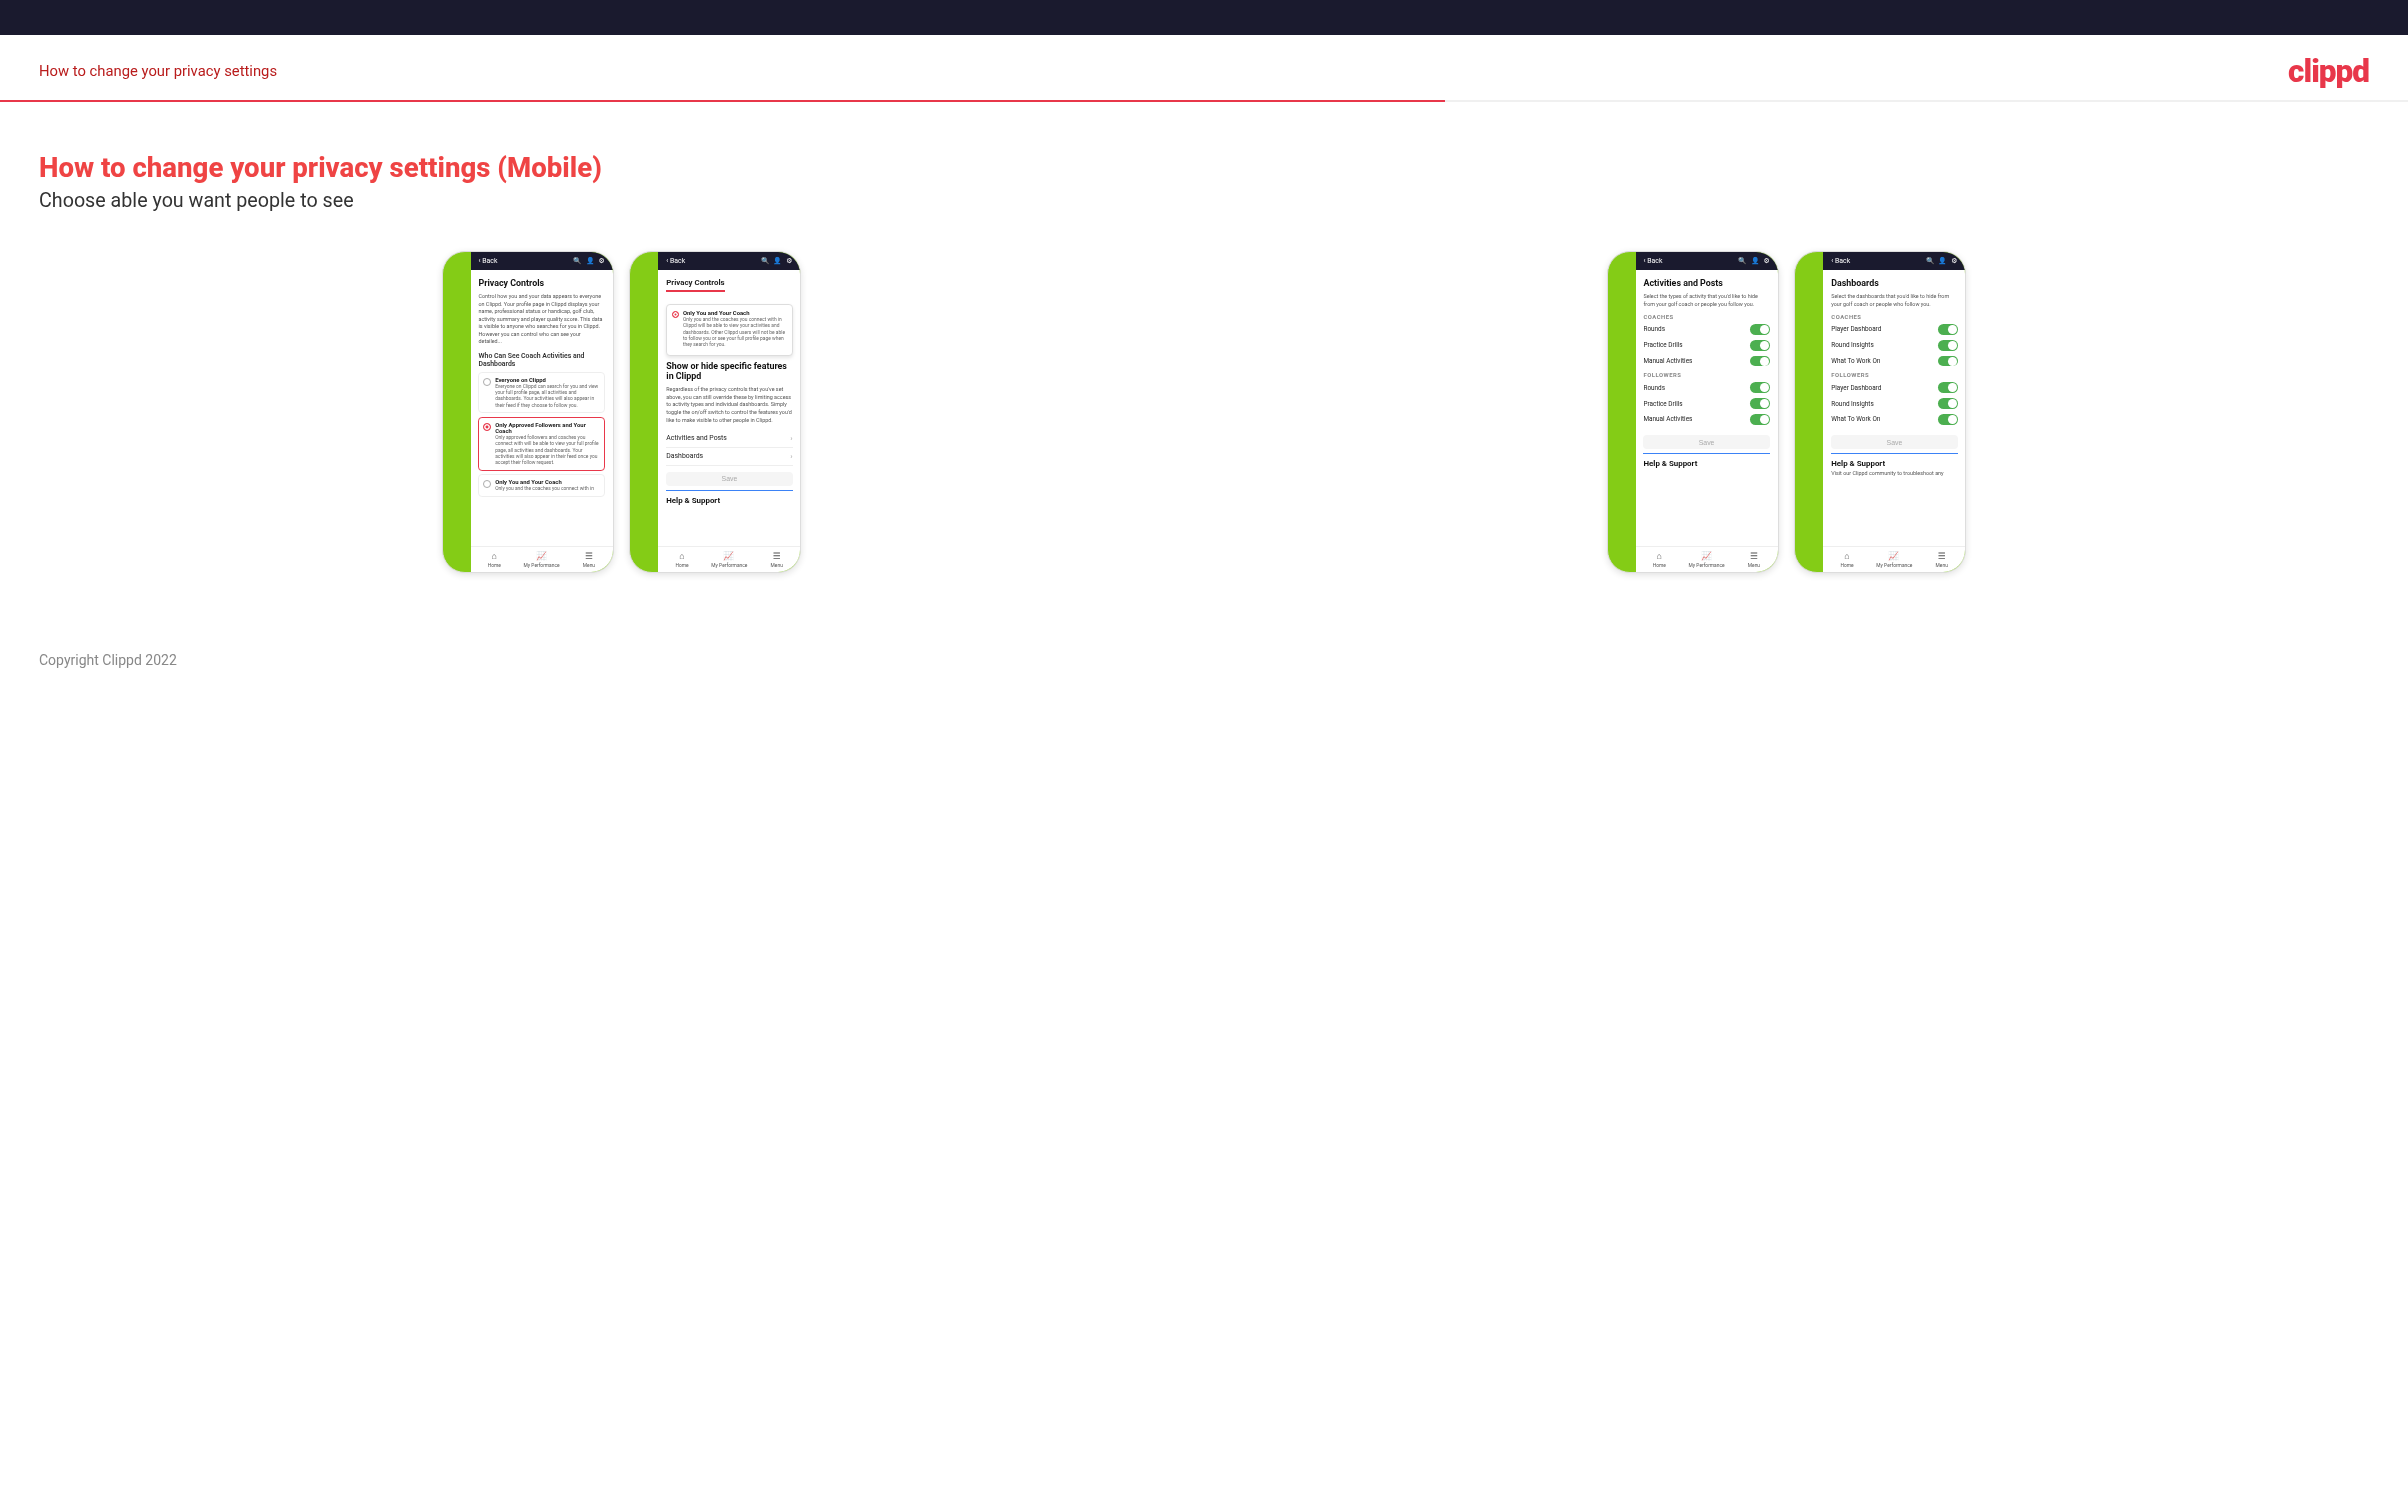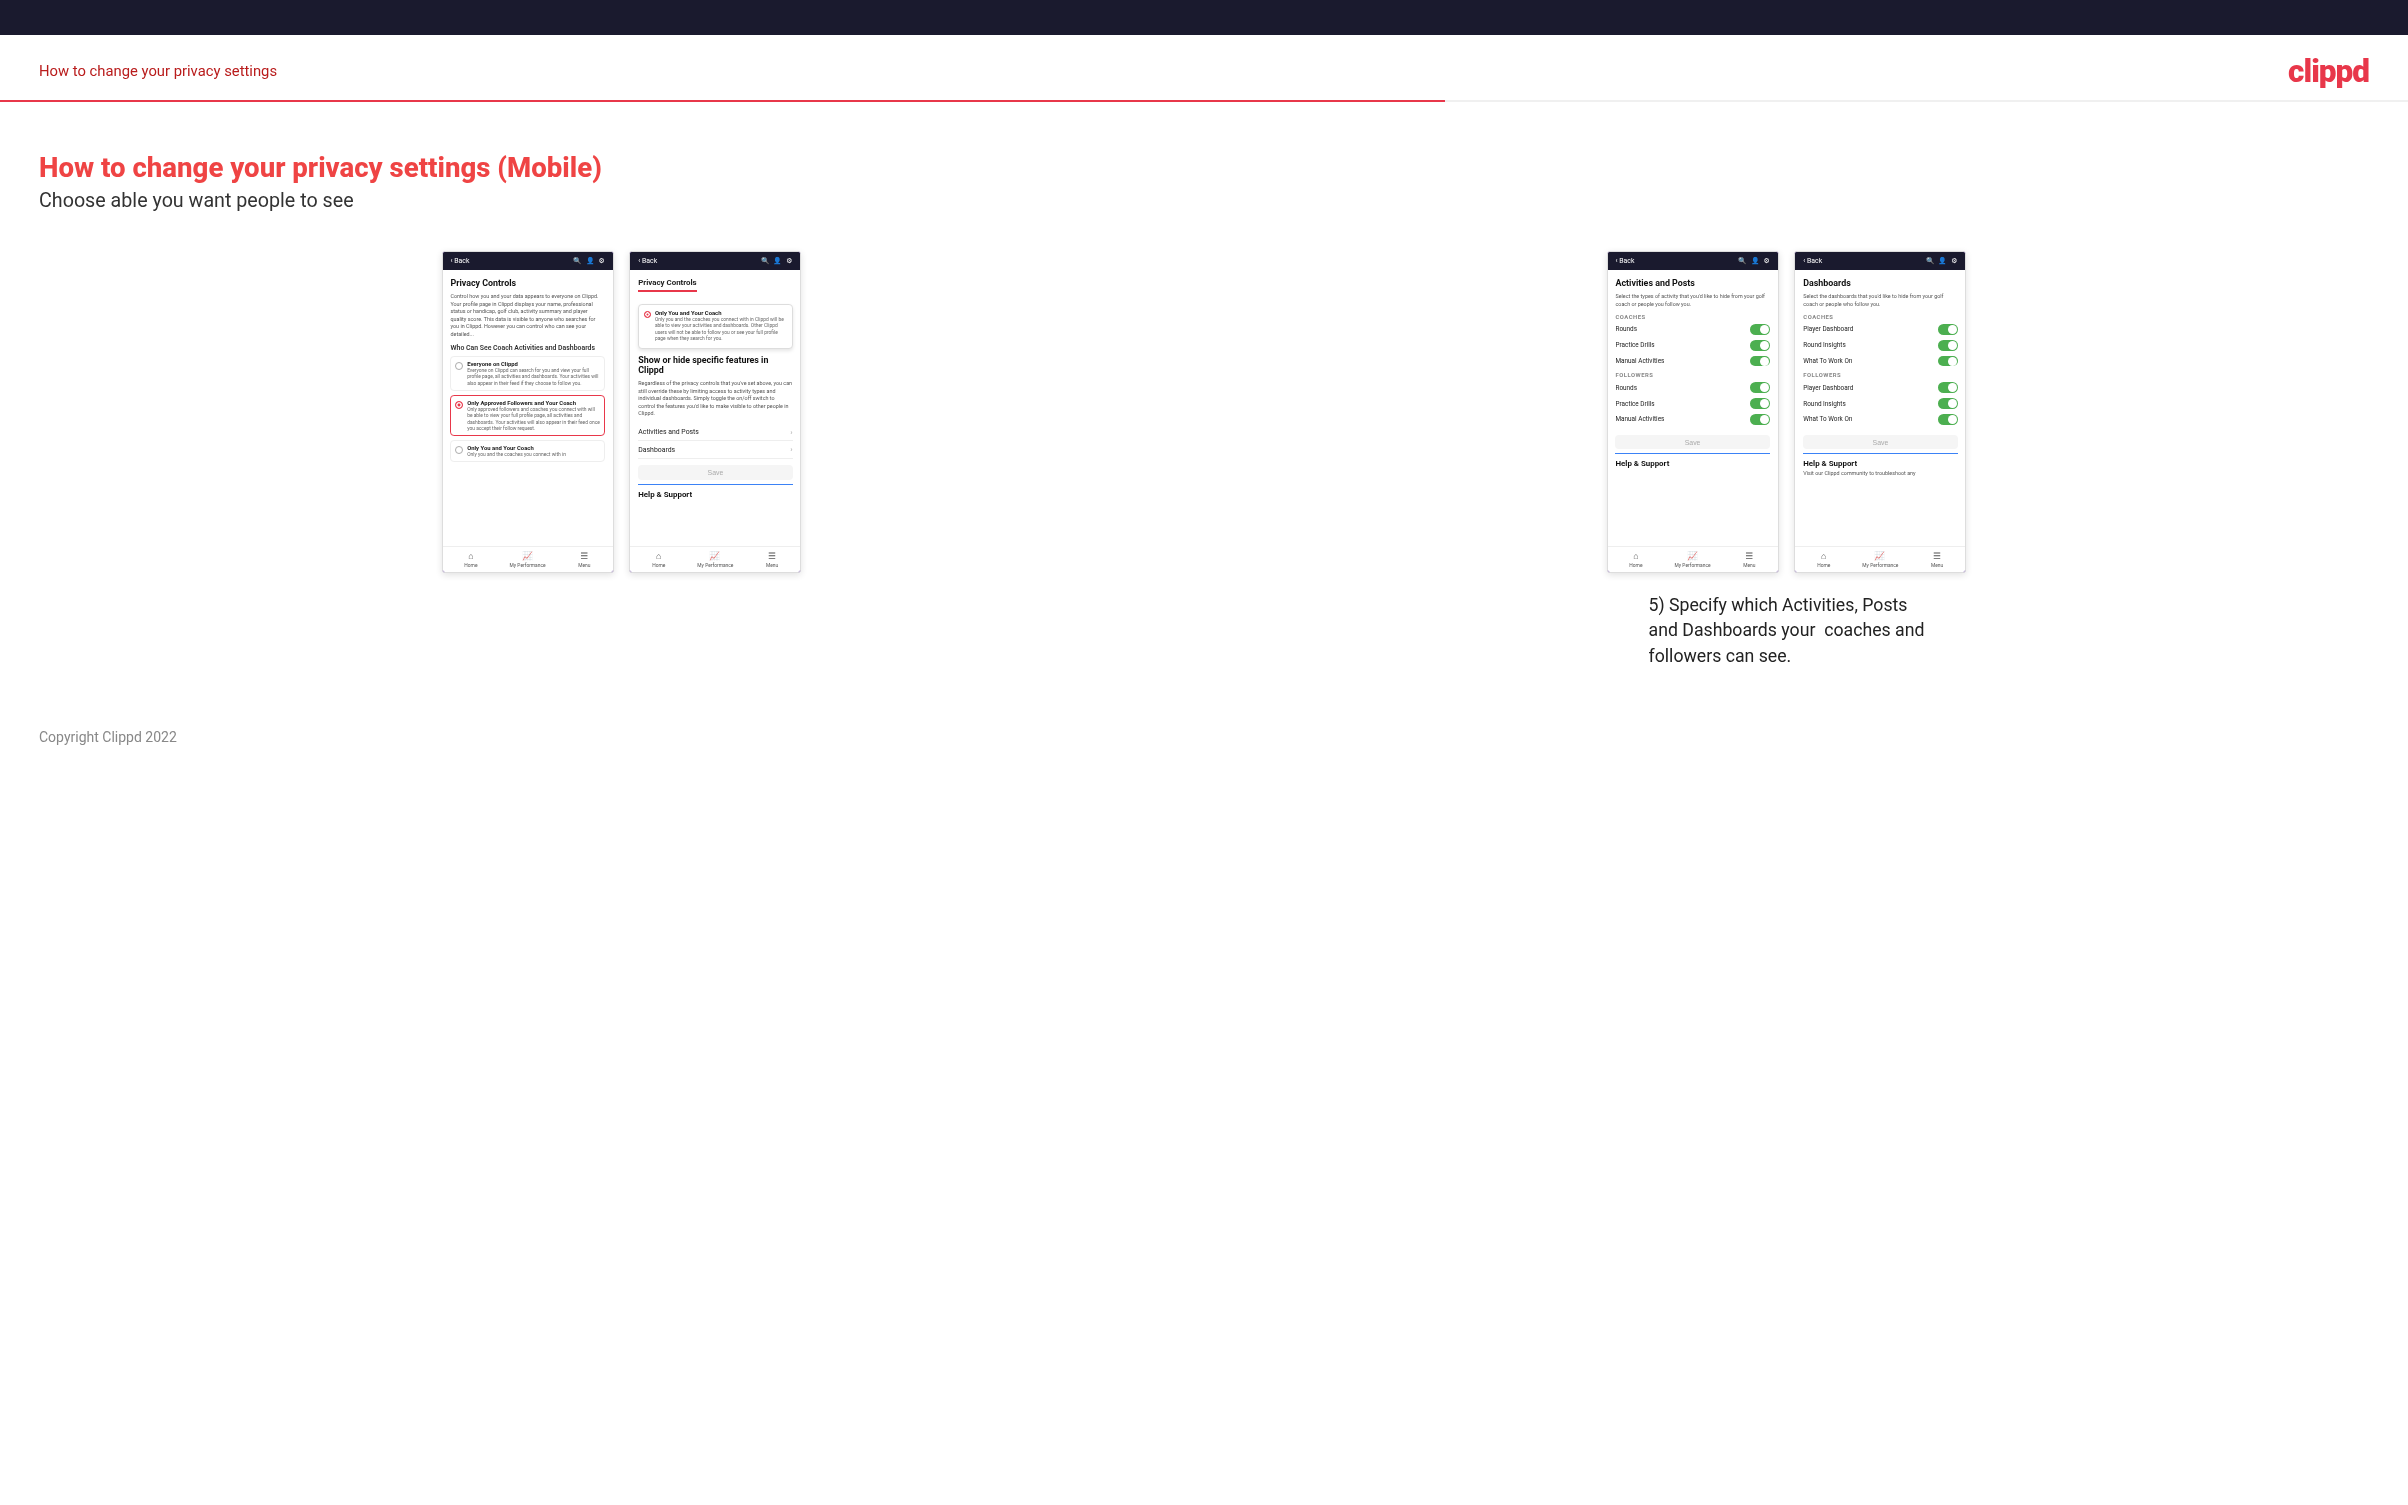--- a/index.html
+++ b/index.html
@@ -90,26 +90,27 @@
       font-size: 17.7px;
       color: #222;
       text-align: left;
       max-width: 355px;
       line-height: 1.45;
     }
 
     
     .phone-mockup {
       width: 172px;
-      background: #4c1d95;
-      border-radius: 3px;
+      background: #84cc16;
+      border-radius: 23px;
       border: 1px solid #ddd;
       overflow: hidden;
       box-shadow: 0 2px 7.9px rgba(0,0,0,0.12);
       font-size: 5.9px;
+      padding-left: 28px;
     }
 
     
     .phone-topbar {
       background: #1a1a2e;
       display: flex;
       align-items: center;
       justify-content: space-between;
       padding: 4.9px 7.9px;
       color: #fff;
@@ -613,23 +614,20 @@
             </div>
             <div class="phone-nav-item">
               <span class="phone-nav-icon">☰</span>
               <span class="phone-nav-label">Menu</span>
             </div>
           </div>
         </div>
 
       </div>
 
-      <div class="caption-right">
-        <span>5) Specify which Activities, Posts<br>and Dashboards your &nbsp;coaches and<br>followers can see.</span>
-      </div>
     </div>
 
   </div>
 
   <div class="copyright">Copyright Clippd 2022</div>
 
 </div>
 
 
 </body></html>

